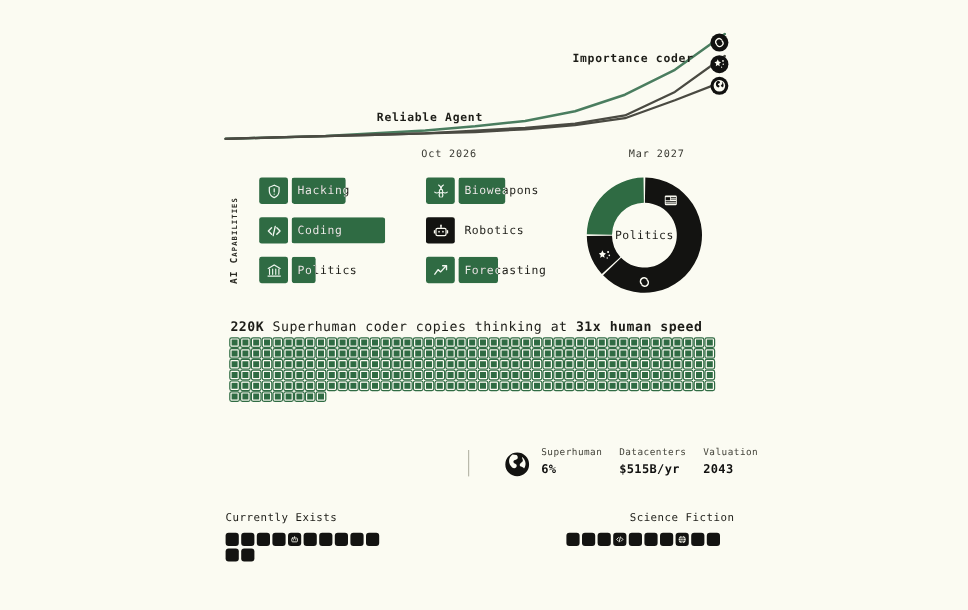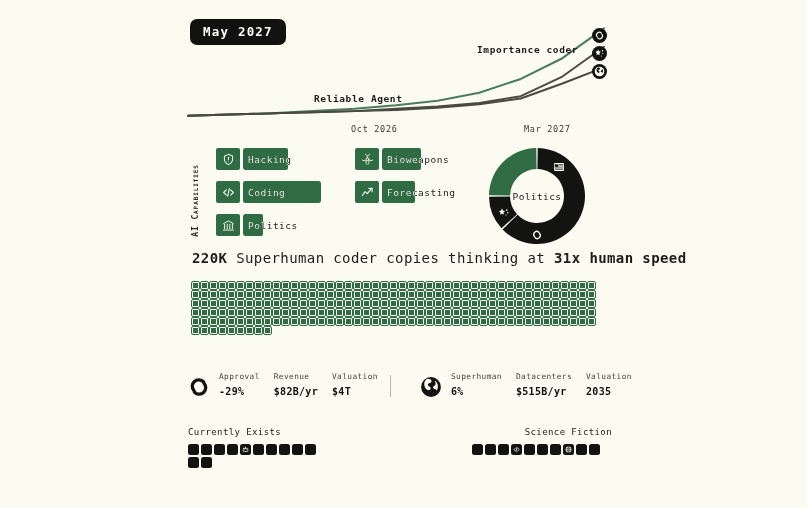--- a/index.html
+++ b/index.html
@@ -115,22 +115,22 @@
     pointer-events: none;
   }
   .donut-icon { position: absolute; width: 12px; height: 12px; }
   .donut-icon svg { width: 12px; height: 12px; display:block; }
   .di-doc   { left: 66px; top: 15px; }
   .di-star  { left: 11px; top: 61px; }
   .di-spiral{ left: 44px; top: 83px; }
 
   
   .copies-caption {
-    position: absolute; left: 192px; top: 250px;
-    font-size: 14px; color: #1d1d18; letter-spacing: 0.4px;
+    position: absolute; left: 192px; top: 266px;
+    font-size: 11px; color: #1d1d18; letter-spacing: 0.4px;
   }
   .copies-caption b { font-weight: bold; }
 
   
   .dotgrid {
     position: absolute; left: 192px; top: 282px;
     width: 404px;
     display: flex; flex-wrap: wrap;
     gap: 2px;
   }
@@ -174,21 +174,20 @@
     flex: 0 0 auto;
   }
   .chip.green { background: #2f6b43; }
   .chip svg { width: 7px; height: 7px; display: block; }
 </style>
 </head>
 <body>
 
 <div id="root">
 
-  <div class="date-pill">May 2027</div>
 
   <div class="chart-wrap">
     <svg class="chart-svg" viewBox="0 0 424 100" preserveAspectRatio="none">
       <polyline id="ln-0" fill="none" stroke="#4a7d5f" stroke-width="2.1" stroke-linejoin="round" stroke-linecap="round" points="2.0,93.7 43.6,92.5 85.2,91.4 126.8,89.1 168.4,86.8 210.0,83.3 251.6,78.8 293.2,70.7 334.8,56.9 376.4,36.2 418.0,6.3"></polyline>
       <polyline id="ln-1" fill="none" stroke="#4a4a42" stroke-width="1.9" stroke-linejoin="round" stroke-linecap="round" points="2.0,93.7 43.6,92.5 85.2,91.4 126.8,90.3 168.4,89.1 210.0,86.8 251.6,84.5 293.2,81.0 334.8,74.2 376.4,54.6 418.0,24.7"></polyline>
       <polyline id="ln-2" fill="none" stroke="#4a4a42" stroke-width="1.9" stroke-linejoin="round" stroke-linecap="round" points="2.0,93.7 43.6,92.5 85.2,91.4 126.8,90.3 168.4,89.1 210.0,88.0 251.6,85.7 293.2,82.2 334.8,76.5 376.4,61.5 418.0,45.4"></polyline>
     </svg>
 
     <div class="chart-label lbl-superhuman">Importance coder</div>
     <div class="chart-label lbl-reliable">Reliable Agent</div>
@@ -284,20 +283,37 @@
           </div>
           <div class="cap-bar">
             <div class="cap-fill" style="width: 50%;"></div>
             <div class="cap-text">Bioweapons</div>
             <div style="position: absolute; left: 0px; top: 0px; bottom: 0px; width: 50%; overflow: hidden;">
               <div class="cap-text-light">Bioweapons</div>
             </div>
           </div>
         </div>
         <div class="cap-row">
+          <div class="cap-icon off">
+            <svg viewBox="0 0 24 24" fill="none" stroke="currentColor" stroke-width="1.9" stroke-linecap="round">
+              <rect x="4.2" y="8" width="15.6" height="11" rx="2.4"></rect>
+              <path d="M12 8V4.6"></path>
+              <circle cx="12" cy="3.4" r="1.3" fill="currentColor" stroke="none"></circle>
+              <circle cx="9" cy="13" r="1.3" fill="currentColor" stroke="none"></circle>
+              <circle cx="15" cy="13" r="1.3" fill="currentColor" stroke="none"></circle>
+              <path d="M1.8 11.6v3.4M22.2 11.6v3.4"></path>
+            </svg>
+          </div>
+          <div class="cap-bar">
+            <div class="cap-fill" style="width: 0%;"></div>
+            <div class="cap-text">Robotics</div>
+            <div style="position: absolute; left: 0px; top: 0px; bottom: 0px; width: 0%; overflow: hidden;"></div>
+          </div>
+        </div>
+        <div class="cap-row">
           <div class="cap-icon">
             <svg viewBox="0 0 24 24" fill="none" stroke="currentColor" stroke-width="2.1" stroke-linecap="round" stroke-linejoin="round">
               <polyline points="2.5,17.5 7.5,10.5 11.5,14 20,4.5"></polyline>
               <polyline points="14.5,4.5 20.5,4.5 20.5,10.5"></polyline>
             </svg>
           </div>
           <div class="cap-bar">
             <div class="cap-fill" style="width: 42%;"></div>
             <div class="cap-text">Forecasting</div>
             <div style="position: absolute; left: 0px; top: 0px; bottom: 0px; width: 42%; overflow: hidden;">
@@ -582,60 +598,40 @@
       <div class="dot" style="background: rgb(47, 107, 67); outline-color: rgb(47, 107, 67);"></div>
       <div class="dot" style="background: rgb(47, 107, 67); outline-color: rgb(47, 107, 67);"></div>
       <div class="dot" style="background: rgb(47, 107, 67); outline-color: rgb(47, 107, 67);"></div>
       <div class="dot" style="background: rgb(47, 107, 67); outline-color: rgb(47, 107, 67);"></div>
       <div class="dot" style="background: rgb(47, 107, 67); outline-color: rgb(47, 107, 67);"></div>
       <div class="dot" style="background: rgb(47, 107, 67); outline-color: rgb(47, 107, 67);"></div>
       <div class="dot" style="background: rgb(47, 107, 67); outline-color: rgb(47, 107, 67);"></div>
     </div>
 
   <div class="stat-strip">
-    <div class="stat-group sg-left">
-      <div class="stat-emblem">
-        <svg viewBox="0 0 24 24" fill="none" stroke="#131311" stroke-width="3.6" stroke-linecap="round">
-          <path d="M17 6.5a7 7 0 0 0-10.5 9.5"></path>
-            <path d="M7 17.5a7 7 0 0 0 10.5-9.5"></path>
-        </svg>
-      </div>
-      <div class="stat-item">
-        <div class="stat-label">Approval</div>
-        <div class="stat-value">-29%</div>
-      </div>
-      <div class="stat-item">
-        <div class="stat-label">Revenue</div>
-        <div class="stat-value">$82B/yr</div>
-      </div>
-      <div class="stat-item">
-        <div class="stat-label">Valuation</div>
-        <div class="stat-value">$4T</div>
-      </div>
-    </div>
 
     <div class="stat-divider"></div>
 
     <div class="stat-group sg-right">
       <div class="stat-emblem">
         <svg viewBox="0 0 24 24" fill="#131311">
           <path d="M12 1.2A10.8 10.8 0 1 0 22.8 12 10.8 10.8 0 0 0 12 1.2zm-.6 2.3c1.2 1 1.5 2.5.6 3.5-1 1-2.7.6-3.3 1.9-.5 1.1.5 2 1.6 2.5 1.4.6 1.6 2.2.8 3.2-.9 1.1-2.6 1.1-3.7.2C5.7 13.4 4.6 11.3 4.6 9c0-2.5 1.3-4.7 3.2-6 1 .1 2.2.3 3.6.5zm5 1.7c1.9 1.4 3.2 3.7 3.2 6.3 0 1.6-.5 3.1-1.4 4.3-.5-1.2-1.7-1.7-2.9-2-1.4-.4-1.2-2-.2-2.9 1-.9 2.4-1.4 2-2.8-.2-1-1-2.1-.7-2.9z"></path>
         </svg>
       </div>
       <div class="stat-item">
         <div class="stat-label">Superhuman</div>
         <div class="stat-value">6%</div>
       </div>
       <div class="stat-item">
         <div class="stat-label">Datacenters</div>
         <div class="stat-value">$515B/yr</div>
       </div>
       <div class="stat-item">
         <div class="stat-label">Valuation</div>
-        <div class="stat-value">2035</div>
+        <div class="stat-value">2043</div>
       </div>
     </div>
   </div>
 
   <div class="chip-row">
     <div class="chip-group cg-a">
       <div class="chip-title">Currently Exists</div>
       <div class="chips" id="chips-0">
           <div class="chip" style="background: rgb(19, 19, 17);"></div>
           <div class="chip" style="background: rgb(19, 19, 17);"></div>

